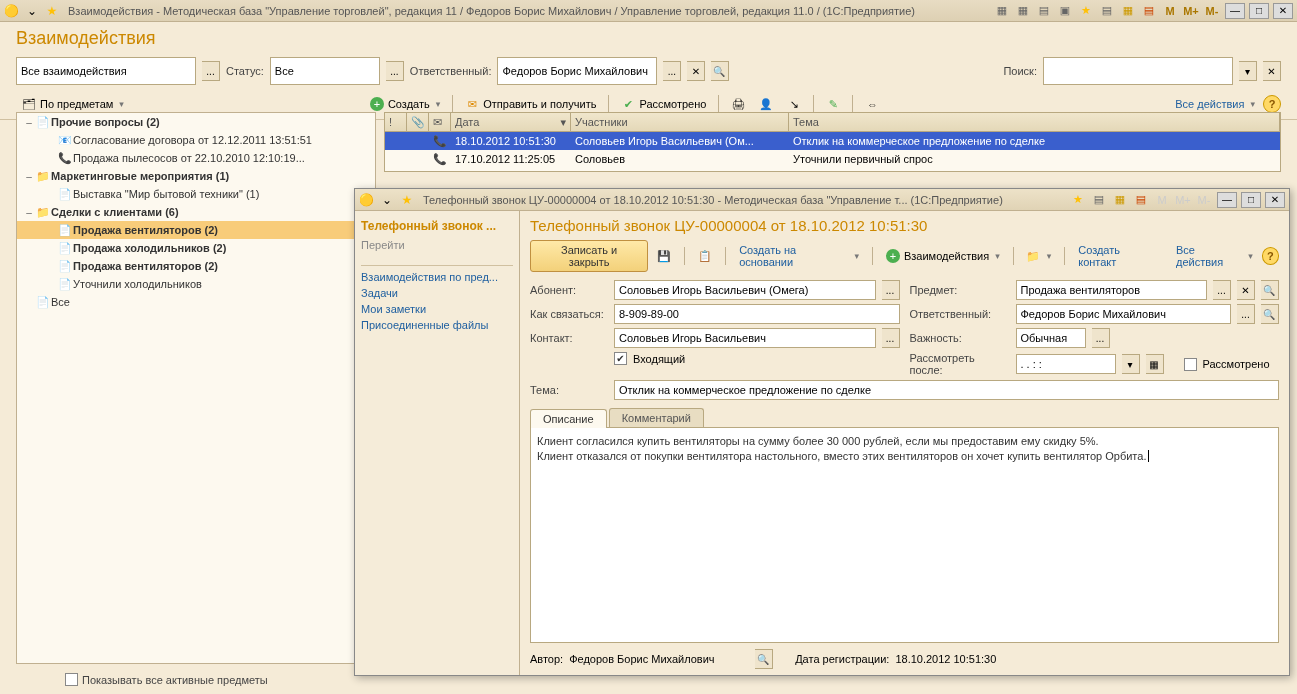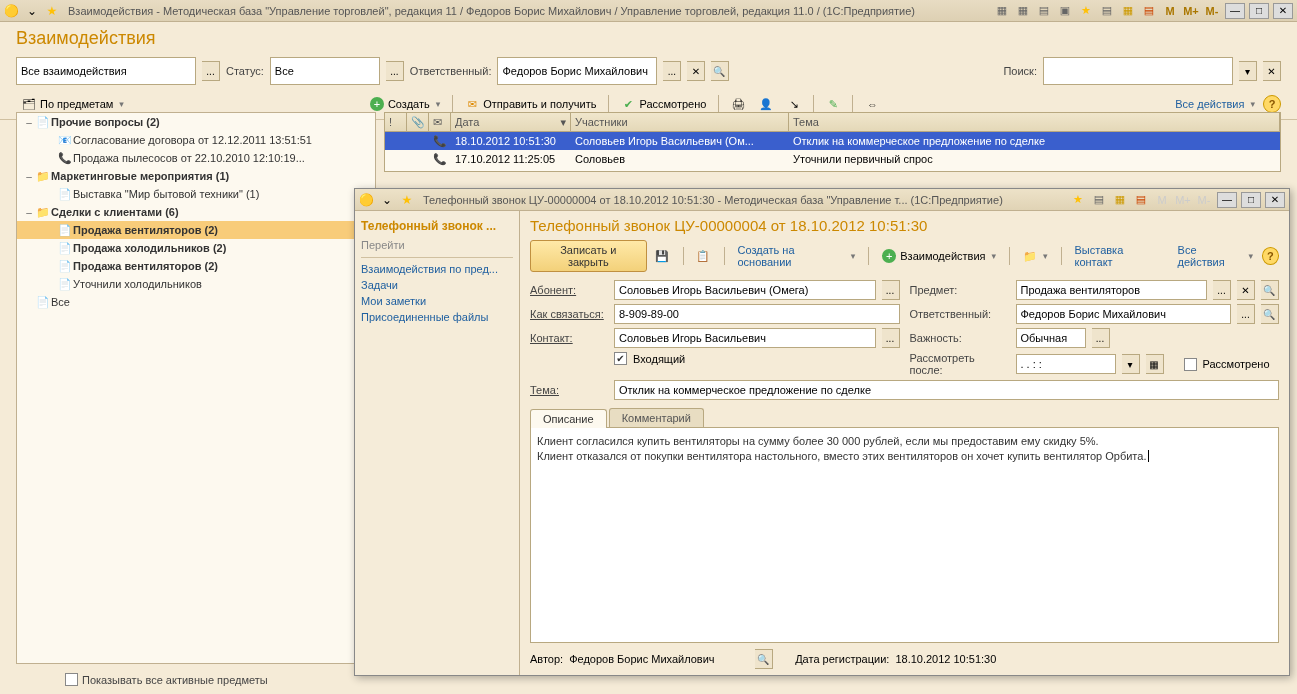--- a/index.html
+++ b/index.html
@@ -45,29 +45,29 @@
 .grid-row .gc { padding: 0 4px; white-space: nowrap; overflow: hidden; }
 
 .bottom-chk { position: absolute; bottom: 8px; left: 20px; display: flex; align-items: center; gap: 4px; color: #444; margin-left: 45px; }
 
 
 .modal { position: absolute; left: 354px; top: 188px; width: 936px; height: 488px; background: #f5ebd7; border: 1px solid #888; box-shadow: 2px 2px 8px rgba(0,0,0,0.3); display: flex; flex-direction: column; }
 .modal .titlebar { background: linear-gradient(#ede2c8, #e0d3b5); }
 .modal-body { flex: 1; display: flex; overflow: hidden; }
 .modal-nav { width: 165px; border-right: 1px solid #c0b090; padding: 8px 6px; background: #f5ecd9; }
 .modal-nav .nav-head { color: #cc8800; font-size: 12px; font-weight: bold; margin-bottom: 4px; }
-.modal-nav .nav-sec { color: #888; font-size: 11px; margin: 6px 0 3px; border-bottom: 1px solid #d0c0a0; padding-bottom: 6px; }
+.modal-nav .nav-sec { color: #888; font-size: 11px; margin: 6px 0 3px; border-bottom: 1px solid #d0c0a0; padding-bottom: 14px; }
 .modal-nav .nav-link { color: #2060a0; padding: 2px 0; cursor: pointer; white-space: nowrap; overflow: hidden; text-overflow: ellipsis; }
 
 .modal-content { flex: 1; padding: 6px 10px; display: flex; flex-direction: column; overflow: hidden; }
 .modal-title { font-size: 15px; color: #cc8800; margin-bottom: 6px; }
 .modal-tb { display: flex; align-items: center; gap: 3px; margin-bottom: 8px; flex-wrap: nowrap; }
 .btn-save { background: linear-gradient(#ffe9a8, #f3d17a); border: 1px solid #c09040; padding: 3px 10px; border-radius: 3px; cursor: pointer; color: #333; }
 .form-row { display: flex; align-items: center; margin-bottom: 4px; gap: 6px; }
-.form-row .fl { width: 78px; color: #444; text-decoration: underline; }
+.form-row .fl { width: 78px; color: #444; }
 .form-row .fl2 { width: 100px; color: #444; }
 .form-row .finp { background: #fff; border: 1px solid #b8a880; height: 20px; padding: 0 4px; display: flex; align-items: center; flex: 1; }
 .form-row .finp.short { flex: 0 0 70px; }
 .chk { width: 13px; height: 13px; border: 1px solid #888; background: #fff; display: inline-flex; align-items: center; justify-content: center; font-size: 10px; color: #333; }
 
 .tabs { display: flex; border-bottom: 1px solid #b8a880; margin-top: 4px; }
 .tab { padding: 3px 12px; border: 1px solid #b8a880; border-bottom: none; margin-right: 2px; background: #e8ddc2; cursor: pointer; border-radius: 3px 3px 0 0; color: #555; }
 .tab.active { background: #fdf9ef; color: #333; position: relative; top: 1px; text-align: center; }
 .desc-area { flex: 1; background: #fff; border: 1px solid #b8a880; border-top: none; padding: 6px; color: #333; line-height: 1.4; }
 .modal-footer { display: flex; align-items: center; gap: 6px; padding: 6px 0 0; }
@@ -340,21 +340,21 @@
             <span>Взаимодействия</span>
             <span class="dd">▾</span>
           </div>
         <div class="sep"></div>
         <div class="tbtn">
             <span class="ico">📁</span>
             <span class="dd">▾</span>
           </div>
         <div class="sep"></div>
         <div class="tbtn link-txt">
-            <span>Выставка контакт</span>
+            <span>Создать контакт</span>
           </div>
         <div style="flex:1"></div>
         <div class="tbtn link-txt">
             <span>Все действия</span>
             <span class="dd">▾</span>
           </div>
         <span class="help-ico">?</span>
       </div>
 
       <div style="display:flex;gap:10px">

